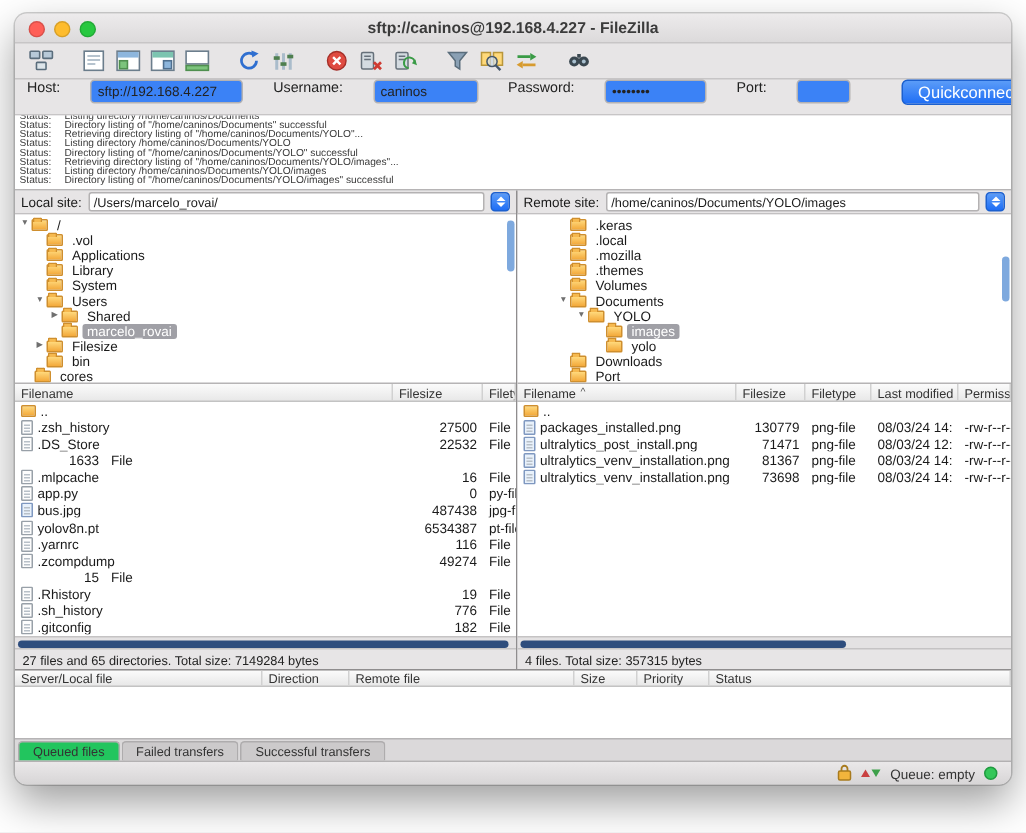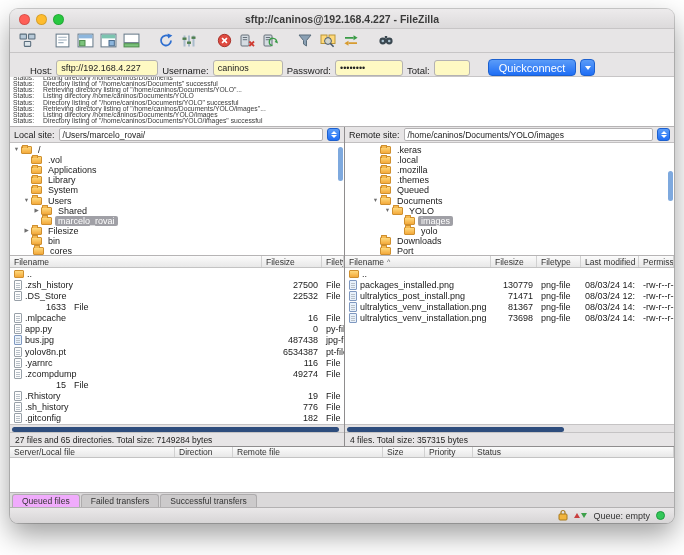--- a/index.html
+++ b/index.html
@@ -20,24 +20,24 @@
   .wtitle { font-size:10.5px; font-weight:bold; color:#3b3b3b; }
 
   
   .toolbar { height:24px; flex:0 0 auto; display:flex; align-items:center; gap:3px;
              padding:0 7px; border-bottom:1px solid #c7c5c6; }
   .tb { width:20px; height:19px; display:flex; align-items:center; justify-content:center; border-radius:3px; }
   .tb svg { display:block; }
   .tbsep { width:9px; }
 
   
-  .qcbar { height:24px; flex:0 0 auto; display:flex; align-items:flex-end; gap:4px;
-           padding:0 8px; border-bottom:1px solid #c7c5c6; font-size:9.5px; color:#222;margin-left:12px; }
+  .qcbar { height:24px; flex:0 0 auto; display:flex; align-items:flex-start; gap:20px;
+           padding:0 8px; border-bottom:1px solid #c7c5c6; font-size:9.5px; color:#222; }
   .qcbar label { flex:0 0 auto; }
-  .qc-input { height:16px; border:1px solid #b4b2b3; border-radius:3px; background:#fef9c3;
+  .qc-input { height:16px; border:1px solid #b4b2b3; border-radius:3px; background:#3b82f6;
               font-size:9px; padding:0 4px; color:#222; outline:none; font-family:"Liberation Sans",sans-serif; }
   .w-host{width:102px}.w-user{width:70px}.w-pass{width:68px}.w-port{width:36px}
   .qc-btn { margin-left:14px; height:17px; padding:0 10px; border-radius:4px; border:1px solid #1c60cf;
             background:linear-gradient(#5b9cf8,#1f6ef5); color:#fff; font-size:11px;
             display:flex; align-items:center; }
   .qc-dd { width:15px; height:17px; border-radius:4px; border:1px solid #1c60cf;
            background:linear-gradient(#5b9cf8,#1f6ef5); display:flex; align-items:center; justify-content:center; }
   .qc-dd::before { content:""; border-left:3.5px solid transparent; border-right:3.5px solid transparent;
                    border-top:4px solid #fff; }
 
@@ -115,21 +115,21 @@
 
   
   .queue-head { height:12px; flex:0 0 auto; display:flex; background:linear-gradient(#fbfbfb,#e8e8e8);
                 border-top:1px solid #8f8d8e; border-bottom:1px solid #c3c3c3; font-size:8.5px; color:#333; overflow:hidden; }
   .qc1{width:165px}.qc2{width:58px}.qc3{width:150px}.qc4{width:42px}.qc5{width:48px}.qc6{flex:1 1 auto}
   .queue-body { height:34px; flex:0 0 auto; background:#fff; }
   .queue-tabs { height:15px; flex:0 0 auto; display:flex; align-items:flex-end; gap:1px;
                 background:#dbd9da; border-top:1px solid #b6b4b5; padding:0 0 0 2px; }
   .qtab { height:13px; padding:0 9px; font-size:8.5px; display:flex; align-items:center;
           border:1px solid #aeacad; border-bottom:none; background:#cccacb; border-radius:3px 3px 0 0; color:#333; }
-  .qtab.active { background:#f0abfc; }
+  .qtab.active { background:#22c55e; }
 
   
   .statusbar { height:16px; flex:0 0 auto; background:linear-gradient(#eae8e9,#d7d5d6);
                border-top:1px solid #b3b1b2; display:flex; align-items:center; justify-content:flex-end;
                gap:6px; padding:0 9px; font-size:9px; color:#333; }
   .sb-dot { width:9px; height:9px; border-radius:50%; background:#34c759; border:1px solid #1f9b3f; }
   .updown { display:flex; gap:1px; align-items:center; }
   .updown i { display:block; width:0; height:0; border-left:3px solid transparent; border-right:3px solid transparent; }
   .updown .u { border-bottom:5px solid #c94040; }
   .updown .d { border-top:5px solid #3da04a; }
@@ -258,21 +258,21 @@
         </span>
   </div>
 
   <div class="qcbar">
     <label>Host:</label>
     <input class="qc-input w-host" value="sftp://192.168.4.227" style="">
     <label>Username:</label>
     <input class="qc-input w-user" value="caninos" style="">
     <label>Password:</label>
     <input class="qc-input w-pass" value="••••••••" style="">
-    <label>Total:</label>
+    <label>Port:</label>
     <input class="qc-input w-port" value="" style="">
     <button class="qc-btn">Quickconnect</button>
     <span class="qc-dd"></span>
   </div>
 
   <div class="log">
     <div class="log-line clip">
           <span class="log-prefix">Status:</span>
           <span>Listing directory /home/caninos/Documents</span>
         </div>
@@ -361,21 +361,21 @@
         <div class="trow" style="padding-left:12px">
               <span class="tw exp-closed"></span>
               <span class="folder"></span>
               <span class="tlabel">Filesize</span>
             </div>
         <div class="trow" style="padding-left:12px">
               <span class="tw"></span>
               <span class="folder"></span>
               <span class="tlabel">bin</span>
             </div>
-        <div class="trow" style="padding-left:14px">
+        <div class="trow" style="padding-left:4px">
               <span class="tw"></span>
               <span class="folder"></span>
               <span class="tlabel">cores</span>
             </div>
         <span class="vthumb" style="top:4px;height:34px"></span>
       </div>
       <div class="list-head">
         <span class="hc lc-name">Filename</span>
         <span class="hc lc-size">Filesize</span>
         <span class="hc lc-type grow">Filetype</span>
@@ -516,21 +516,21 @@
               <span class="tlabel">.mozilla</span>
             </div>
         <div class="trow" style="padding-left:26px">
               <span class="tw"></span>
               <span class="folder"></span>
               <span class="tlabel">.themes</span>
             </div>
         <div class="trow" style="padding-left:26px">
               <span class="tw"></span>
               <span class="folder"></span>
-              <span class="tlabel">Queued</span>
+              <span class="tlabel">Volumes</span>
             </div>
         <div class="trow" style="padding-left:26px">
               <span class="tw exp-open"></span>
               <span class="folder"></span>
               <span class="tlabel">Documents</span>
             </div>
         <div class="trow" style="padding-left:38px">
               <span class="tw exp-open"></span>
               <span class="folder"></span>
               <span class="tlabel">YOLO</span>

